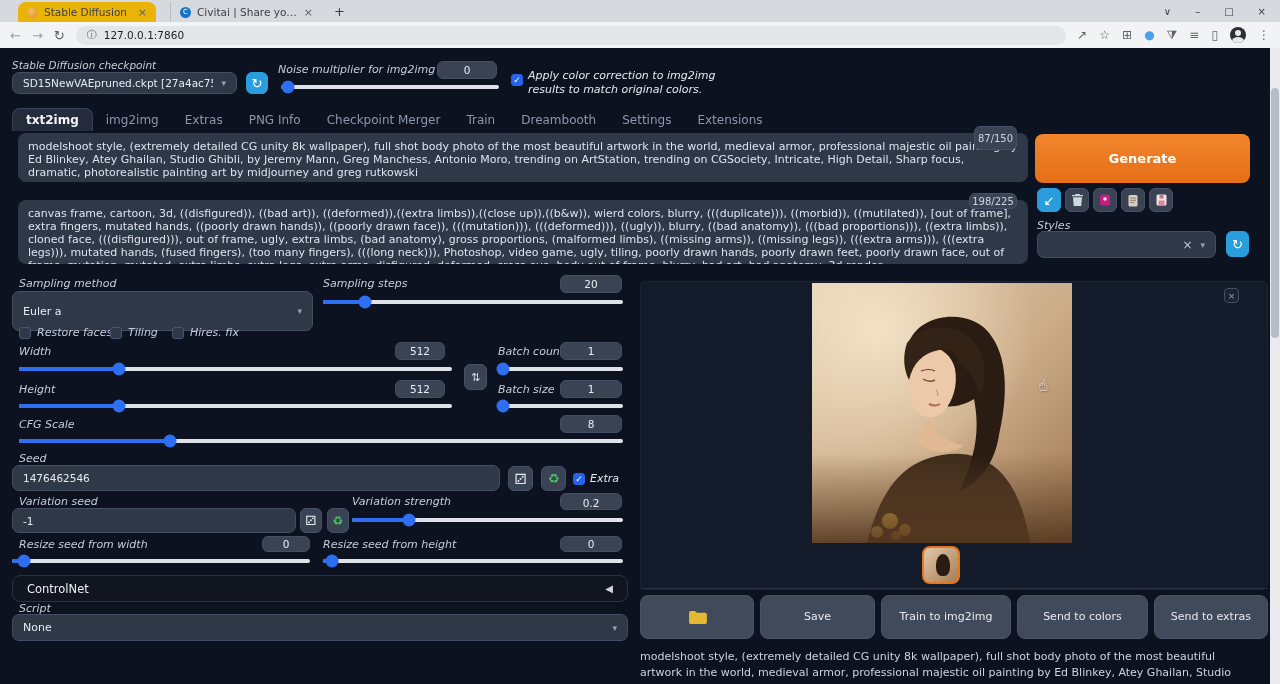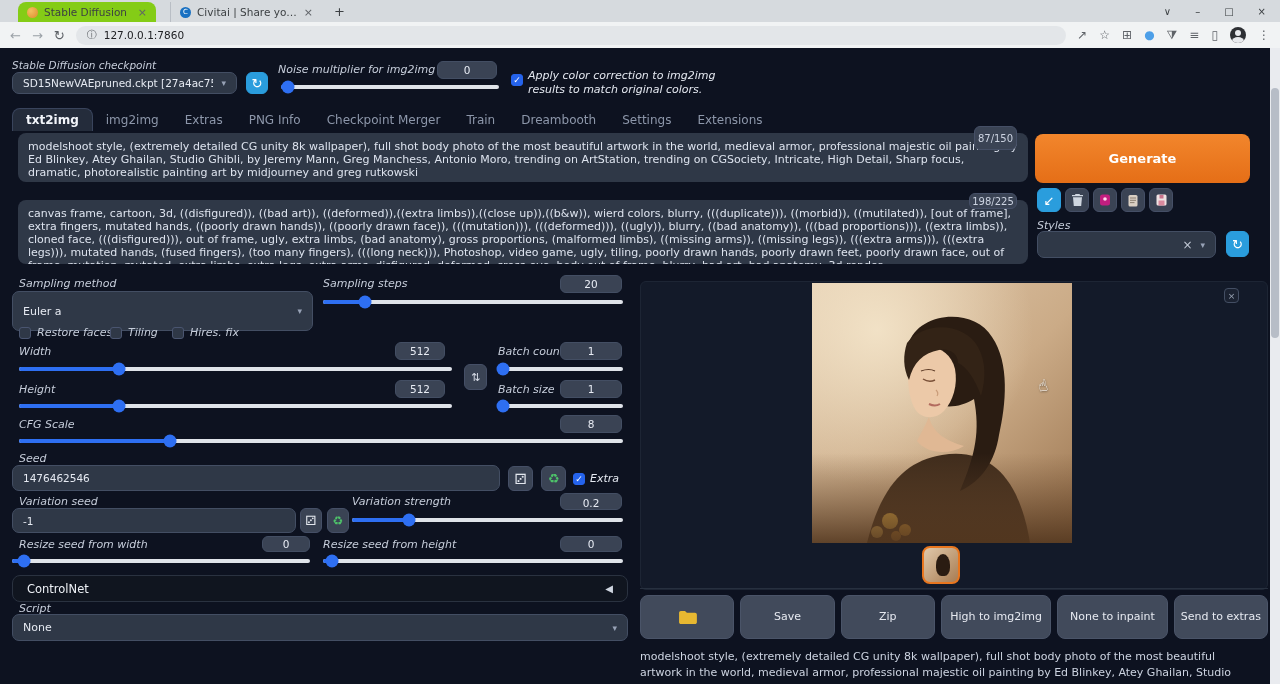--- a/index.html
+++ b/index.html
@@ -2,21 +2,21 @@
 <html><head>
 <meta charset="utf-8">
 <style>
   * { margin:0; padding:0; box-sizing:border-box; }
   body { font-family:"DejaVu Sans", sans-serif; }
   .screen { position:relative; width:1280px; height:684px; overflow:hidden; background:#0d1220; }
 
   
   .tabstrip { position:absolute; top:0; left:0; width:1280px; height:22px; background:#d6dade; display:flex; align-items:flex-end; }
   .btab { height:20px; display:flex; align-items:center; gap:6px; padding:0 9px; font-size:10.5px; color:#3c4043; }
-  .btab.active { background:#84cc16; border-radius:8px 8px 0 0; width:138px; margin-left:18px; }
+  .btab.active { background:#eab308; border-radius:8px 8px 0 0; width:138px; margin-left:18px; }
   .btab.inactive { width:152px; margin-left:14px; border-left:1px solid #b9bec5; }
   .favicon { width:11px; height:11px; border-radius:50%; flex:0 0 auto; }
   .fav-sd { background:radial-gradient(circle at 35% 35%, #f3c15f, #e08a2e); }
   .fav-civ { background:#1971c2; color:#fff; font-size:7px; display:flex; align-items:center; justify-content:center; }
   .btab-title { white-space:nowrap; overflow:hidden; text-overflow:ellipsis; flex:1; }
   .btab-x { color:#5f6368; font-size:11px; }
   .newtab-btn { color:#3c4043; font-size:13px; margin-left:12px; padding-bottom:3px; }
   .winctl { margin-left:auto; display:flex; gap:24px; padding-right:14px; align-self:center; color:#3c4043; font-size:10px; }
 
   .toolbar { position:absolute; top:22px; left:0; width:1280px; height:26px; background:#f1f3f4; display:flex; align-items:center; padding:0 10px; gap:11px; }
@@ -395,25 +395,22 @@
 
     <div class="abs" style="left:640px; top:547px; width:628px; display:flex; gap:6px;">
       <div class="outbtn">
         <svg width="19" height="15" viewBox="0 0 20 16">
             <path fill="#e7b831" d="M1 3c0-1.1.8-2 1.9-2h4.4l2 2H18c1.1 0 2 .9 2 2v8c0 1.1-.9 2-2 2H3c-1.1 0-2-.9-2-2V3z"></path>
           </svg>
       </div>
       <div class="outbtn">
           <span>Save</span>
         </div>
-      <div class="outbtn">
-          <span>Zip</span>
-        </div>
-      <div class="outbtn" style="white-space:pre-line; padding:0 8px;"><span>High to img2img</span></div>
-      <div class="outbtn" style="white-space:pre-line; padding:0 8px;"><span>None to inpaint</span></div>
+      <div class="outbtn" style="white-space:pre-line; padding:0 8px;"><span>Train to img2img</span></div>
+      <div class="outbtn" style="white-space:pre-line; padding:0 8px;"><span>Send to colors</span></div>
       <div class="outbtn">
           <span>Send to extras</span>
         </div>
     </div>
 
     <div class="geninfo">modelshoot style, (extremely detailed CG unity 8k wallpaper), full shot body photo of the most beautiful artwork in the world, medieval armor, professional majestic oil painting by Ed Blinkey, Atey Ghailan, Studio Ghibli, by Jeremy Mann, Greg Manchess, Antonio Moro, trending on ArtStation, trending on</div>
 
     <div class="scrolltrack">
       <div class="scrollthumb"></div>
     </div>

